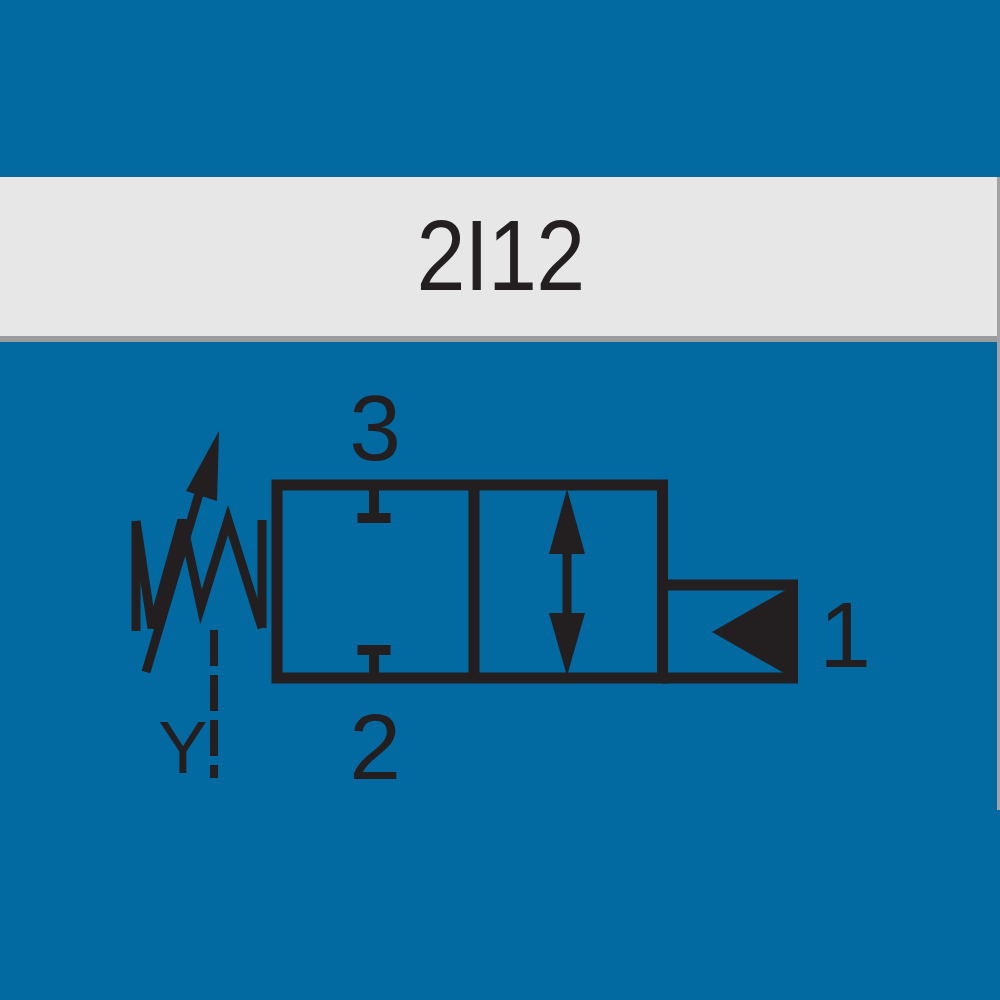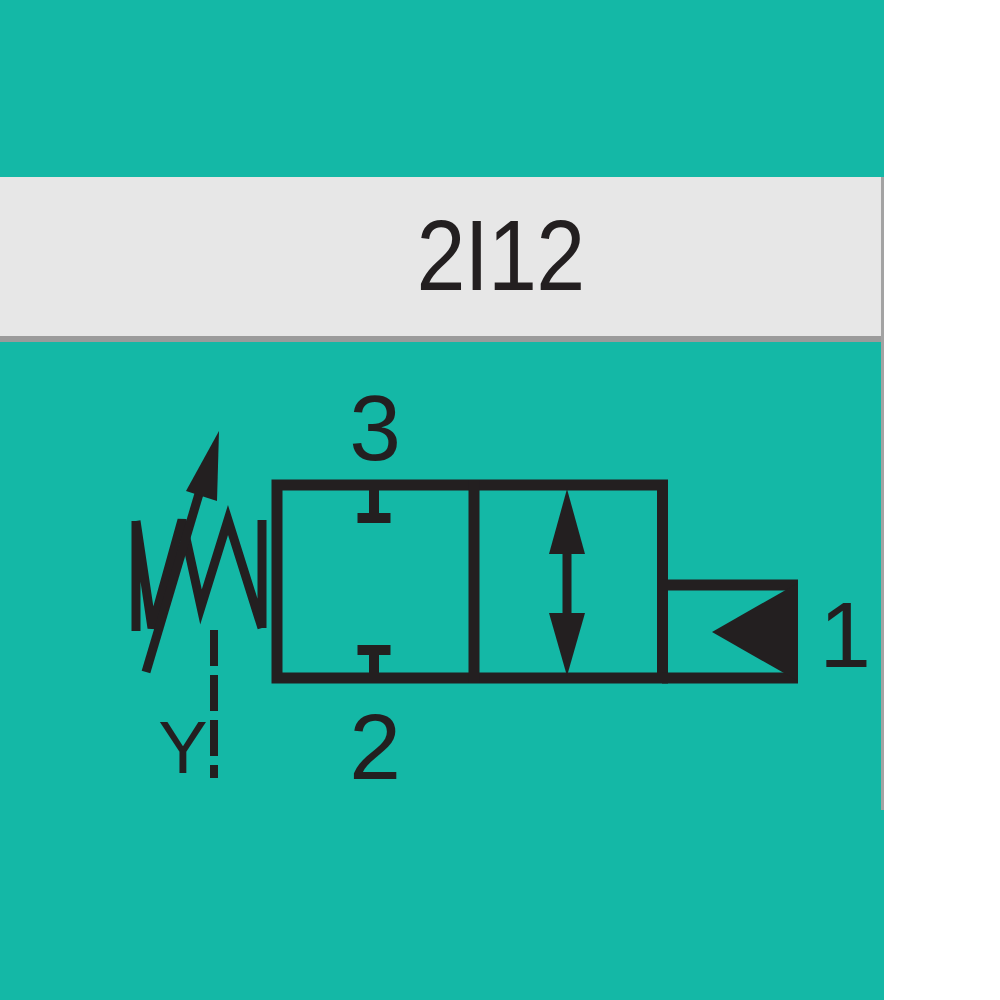--- a/index.html
+++ b/index.html
@@ -3,23 +3,23 @@
 <meta charset="utf-8">
 <style>
   html, body {
     margin: 0;
     padding: 0;
     background: #ffffff;
     font-family: "Liberation Sans", sans-serif;
   }
   .page {
     position: relative;
-    width: 884px;
+    width: 1000px;
     height: 1000px;
-    background: #14b8a6;
+    background: #0369a1;
     overflow: hidden;
   }
   .header {
     position: absolute;
     left: 0;
     top: 177px;
     width: 1000px;
     height: 159px;
     background: #e7e7e7;
     border-bottom: 6px solid #9b9b9b;

